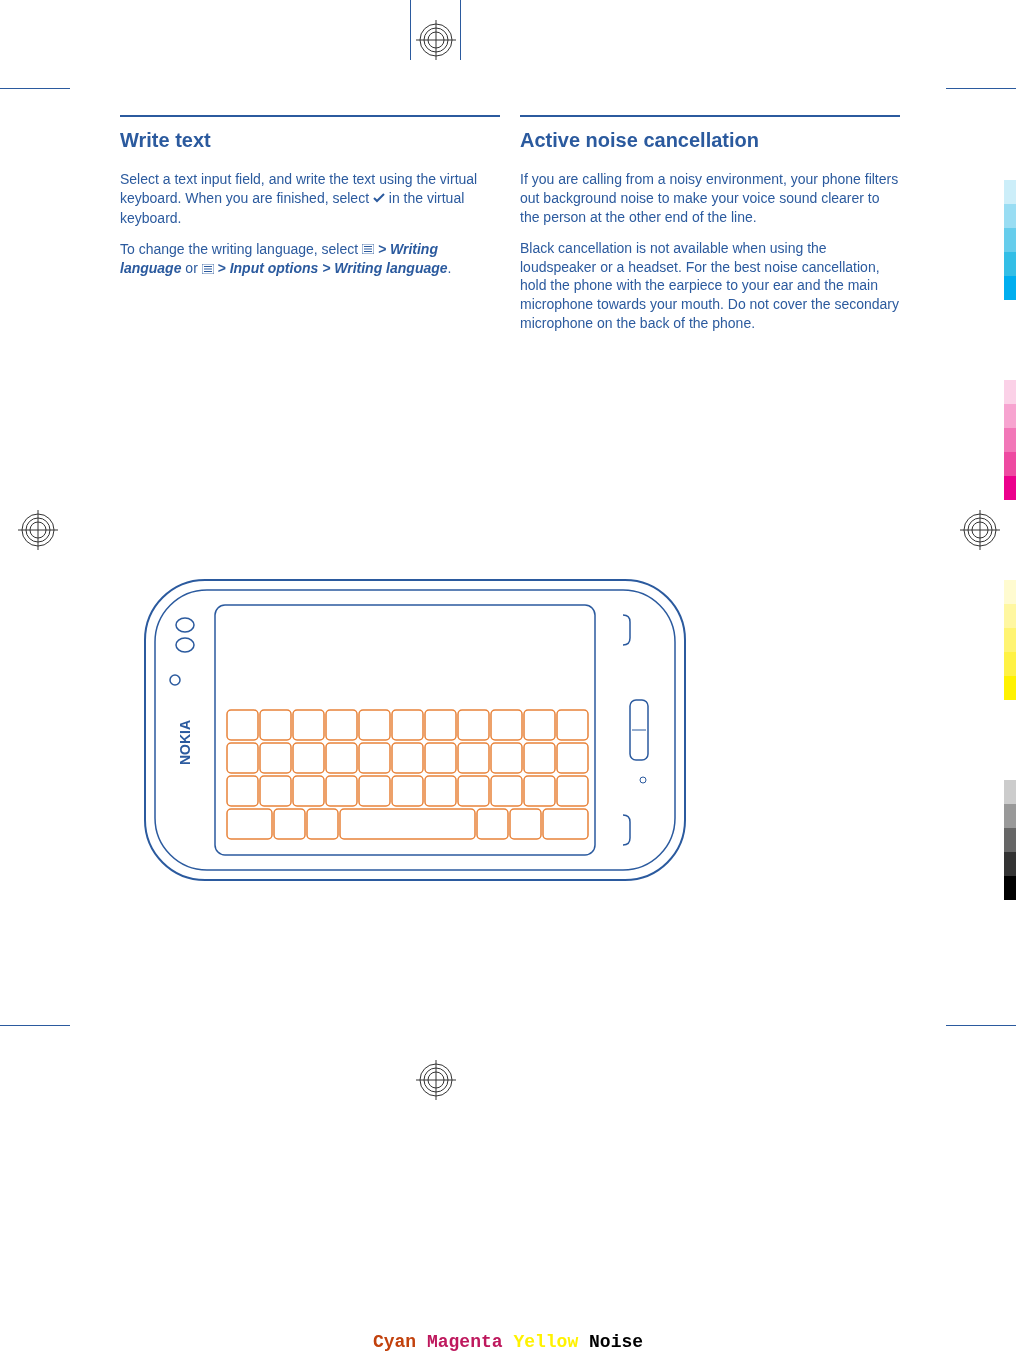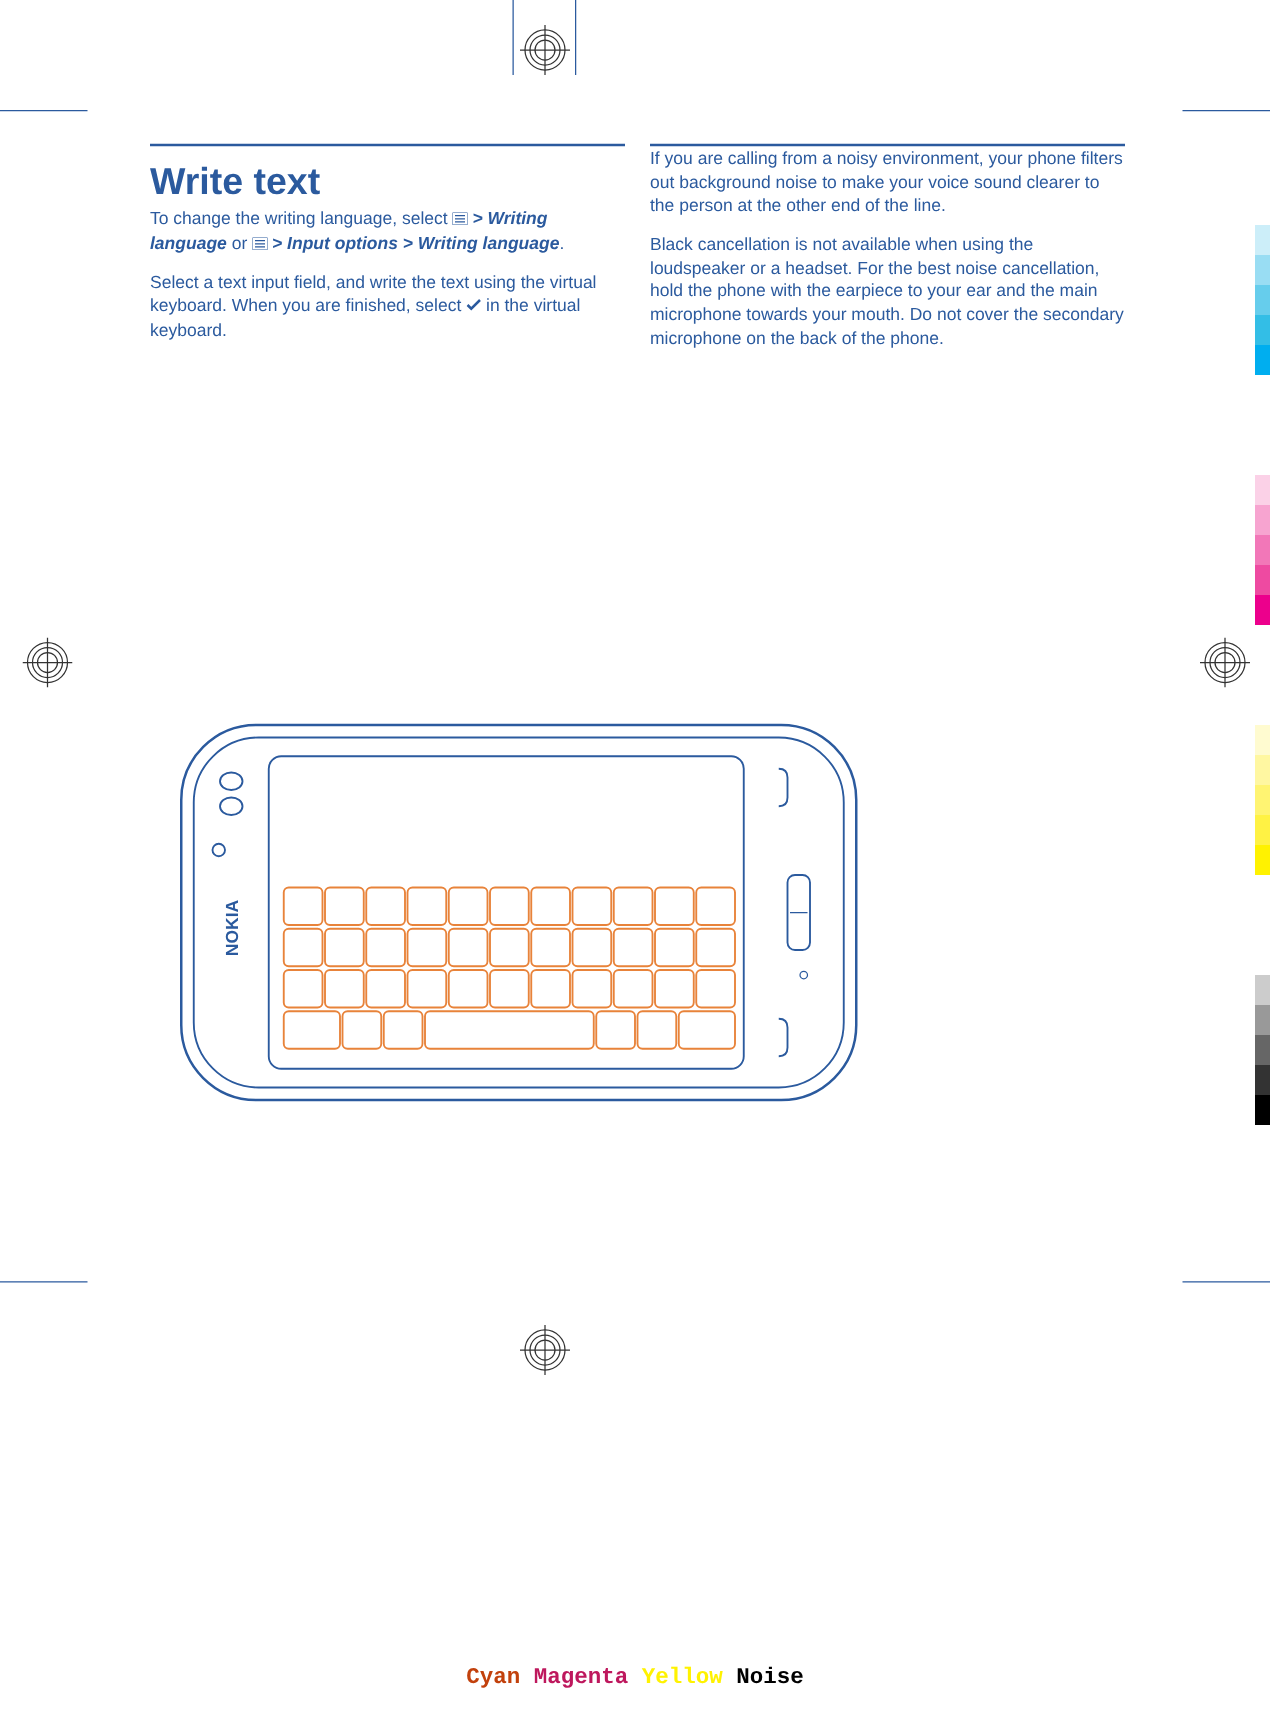--- a/index.html
+++ b/index.html
@@ -28,23 +28,23 @@
       flex: 1;
     }
     .column-left {
       border-top: 2px solid #2b5a9e;
     }
     .column-right {
       border-top: 2px solid #2b5a9e;
     }
     h1 {
       color: #2b5a9e;
-      font-size: 30px;
+      font-size: 20px;
       font-weight: bold;
-      margin: 12px 0 2px 0;
+      margin: 12px 0 18px 0;
     }
     p {
       color: #2b5a9e;
       font-size: 14px;
       line-height: 1.35;
       margin-bottom: 12px;
     }
     .bold {
       font-weight: bold;
       font-style: italic;
@@ -177,20 +177,29 @@
   <div class="color-block" style="background:#999;"></div>
   <div class="color-block" style="background:#666;"></div>
   <div class="color-block" style="background:#333;"></div>
   <div class="color-block" style="background:#000;"></div>
 </div>
 
 <div class="page-content">
   <div class="columns">
     <div class="column column-left">
       <h1>Write text</h1>
+      <p>
+        <span>Select a text input field, and write the text using the virtual keyboard. When you are finished, select </span>
+        <span class="inline-icon">
+          <svg class="checkmark-icon" viewBox="0 0 12 12">
+              <path d="M1 6 L4 9 L11 2" fill="none" stroke="#2b5a9e" stroke-width="2"></path>
+            </svg>
+        </span>
+        <span> in the virtual keyboard.</span>
+      </p>
       <p>
         <span>To change the writing language, select </span>
         <span class="inline-icon">
           <svg class="menu-icon" viewBox="0 0 12 10">
               <rect x="0" y="0" width="12" height="10" fill="none" stroke="#2b5a9e" stroke-width="0.8"></rect>
               <line x1="2" y1="2.5" x2="10" y2="2.5" stroke="#2b5a9e" stroke-width="1"></line>
               <line x1="2" y1="5" x2="10" y2="5" stroke="#2b5a9e" stroke-width="1"></line>
               <line x1="2" y1="7.5" x2="10" y2="7.5" stroke="#2b5a9e" stroke-width="1"></line>
             </svg>
         </span>
@@ -199,31 +208,23 @@
         <span class="inline-icon">
           <svg class="menu-icon" viewBox="0 0 12 10">
               <rect x="0" y="0" width="12" height="10" fill="none" stroke="#2b5a9e" stroke-width="0.8"></rect>
               <line x1="2" y1="2.5" x2="10" y2="2.5" stroke="#2b5a9e" stroke-width="1"></line>
               <line x1="2" y1="5" x2="10" y2="5" stroke="#2b5a9e" stroke-width="1"></line>
               <line x1="2" y1="7.5" x2="10" y2="7.5" stroke="#2b5a9e" stroke-width="1"></line>
             </svg>
         </span>
         <span class="bold"> &gt; Input options &gt; Writing language</span><span>.</span>
       </p>
-      <p>
-        <span>Select a text input field, and write the text using the virtual keyboard. When you are finished, select </span>
-        <span class="inline-icon">
-          <svg class="checkmark-icon" viewBox="0 0 12 12">
-              <path d="M1 6 L4 9 L11 2" fill="none" stroke="#2b5a9e" stroke-width="2"></path>
-            </svg>
-        </span>
-        <span> in the virtual keyboard.</span>
-      </p>
     </div>
     <div class="column column-right">
+      <h1>Active noise cancellation</h1>
       <p>If you are calling from a noisy environment, your phone filters out background noise to make your voice sound clearer to the person at the other end of the line.</p>
       <p>Black cancellation is not available when using the loudspeaker or a headset. For the best noise cancellation, hold the phone with the earpiece to your ear and the main microphone towards your mouth. Do not cover the secondary microphone on the back of the phone.</p>
     </div>
   </div>
 </div>
 
 <svg class="phone-illustration" viewBox="0 0 560 320">
 
   <rect x="10" y="10" width="540" height="300" rx="60" ry="60" fill="white" stroke="#2b5a9e" stroke-width="2"></rect>
   <rect x="20" y="20" width="520" height="280" rx="52" ry="52" fill="white" stroke="#2b5a9e" stroke-width="1.5"></rect>

